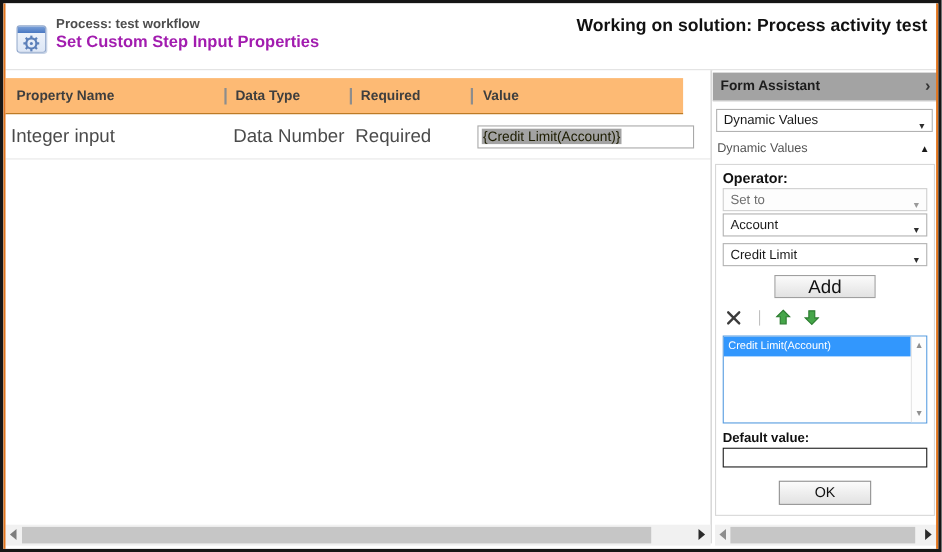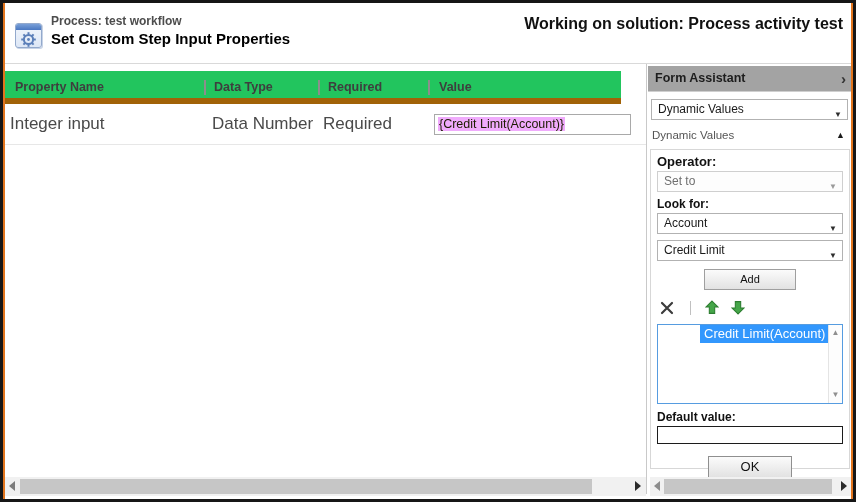--- a/index.html
+++ b/index.html
@@ -14,40 +14,40 @@
   
   .titlebar { position:absolute; left:2px; right:2px; top:0; height:61px; background:#fff;
               border-bottom:1px solid #d9d9d9; }
   .win-icon { position:absolute; left:10px; top:20px; width:27px; height:25px;
               border:1px solid #93a9cc; border-radius:3px;
               background:linear-gradient(#f2f6fc,#dde7f6); box-shadow:1px 1px 0 #c7d3e6; }
   .win-icon .bar { position:absolute; left:0; top:0; right:0; height:6px;
                    background:linear-gradient(#7aa0d8,#4a78c2); border-radius:2px 2px 0 0; }
   .win-icon svg { position:absolute; left:5px; top:8px; }
   .t-process { position:absolute; left:46px; top:11px; font-size:12px; color:#4d4d4d;font-weight:bold; }
-  .t-title   { position:absolute; left:46px; top:27px; font-size:15px; font-weight:bold; color:#000000; }
+  .t-title   { position:absolute; left:46px; top:27px; font-size:15px; font-weight:bold; color:#a21caf; }
   .t-solution{ position:absolute; right:8px; top:12px; font-size:16px; font-weight:bold; color:#111; }
 
   
   .main { position:absolute; left:2px; top:61px; width:641px; bottom:3px; background:#fff; }
-  .thead { position:absolute; left:0; top:7px; width:616px; height:33px; background:#22c55e;
-           border-bottom:6px solid #a16207; }
+  .thead { position:absolute; left:0; top:7px; width:616px; height:33px; background:#fdba74;
+           border-bottom:1px solid #a16207; }
   .th { position:absolute; top:0; line-height:32px; font-size:12.5px; font-weight:600; color:#3e3e3e; }
   .th.c1{ left:10px; } .th.c2{ left:209px; } .th.c3{ left:323px; } .th.c4{ left:434px; }
   .colsep { position:absolute; top:9px; width:2px; height:15px; background:#8d8d8d; }
   .colsep.s1{ left:199px; } .colsep.s2{ left:313px; } .colsep.s3{ left:423px; }
 
   .trow { position:absolute; left:0; top:40px; width:641px; height:41px; background:#fff;
           border-bottom:1px solid #e7e7e7; }
   .td { position:absolute; top:0; line-height:40px; font-size:17px; color:#4a4a4a; }
   .td.c1{ left:5px; } .td.c2{ left:207px; } .td.c3{ left:318px; }
   .value-box { position:absolute; left:429px; top:10px; width:197px; height:21px;
                border:1px solid #a9a9a9; background:#fff; padding:2px 3px 0 3px;
                overflow:hidden; white-space:nowrap; cursor:text; }
-  .hl { background:#f0abfc; color:#1c1c00; font-size:12.5px; padding:0 1px; }
+  .hl { background:#a3a3a3; color:#1c1c00; font-size:12.5px; padding:0 1px; }
 
   
   .hscroll { position:absolute; height:19px; background:#f1f1f1; top:474px; }
   .hscroll.main-sb { left:2px; width:641px; }
   .hscroll.panel-sb{ left:647px; width:202px; }
   .sb-thumb { position:absolute; top:2px; height:15px; background:#c6c6c6; }
   .main-sb .sb-thumb { left:15px; width:572px; }
   .panel-sb .sb-thumb{ left:14px; width:168px; }
   .tri { position:absolute; top:4px; width:0; height:0; }
   .tri.left  { left:4px; border-top:5.5px solid transparent; border-bottom:5.5px solid transparent; }
@@ -78,36 +78,36 @@
                  font-size:11.5px; color:#555; padding:0 4px; cursor:pointer; }
   .section-row .arrow { position:absolute; right:7px; top:0; font-size:9px; color:#1a1a1a; }
 
   .groupbox { margin:3px 2px 0 2px; border:1px solid #d7d7d7; background:#fff;
               height:320px; padding:4px 6px 0 6px; }
   .lbl-big { font-weight:bold; font-size:13px; color:#111; }
   .lbl     { font-weight:bold; font-size:12px; color:#111; }
   .gb-ddl  { margin-top:2px; }
   .mt5 { margin-top:5px; } .mt6 { margin-top:6px; }
 
-  .btn { display:block; margin:0 auto; text-align:center; font-size:11px; color:#111;
+  .btn { display:block; margin:0 auto; text-align:center; font-size:17px; color:#111;
          background:linear-gradient(#fbfbfb,#e2e2e2); border:1px solid #9f9f9f; cursor:pointer; }
   .btn-add { width:92px; height:21px; line-height:19px; margin-top:8px; }
   .btn-ok  { width:84px; height:22px; line-height:20px; margin-top:12px; font-size:13px;
              border-color:#8f8f8f; }
 
   .iconrow { margin-top:10px; height:15px; display:flex; align-items:center; }
   .ic { cursor:pointer; display:inline-block; line-height:0; }
   .ic-x { margin-left:3px; }
   .ic-sep { width:1px; height:14px; background:#c0c0c0; margin-left:16px; }
   .ic-up { margin-left:14px; } .ic-down { margin-left:12px; }
 
   .listbox { position:relative; margin-top:9px; height:80px; border:1px solid #569ce0;
              background:#fff; overflow:hidden; }
-  .lb-item { height:18px; line-height:17px; font-size:13px; color:#fff; background:#3297FD;
-             padding:0 4px; margin-right:14px; white-space:nowrap; overflow:hidden; cursor:default;margin-left:42px; }
+  .lb-item { height:18px; line-height:17px; font-size:10px; color:#fff; background:#3297FD;
+             padding:0 4px; margin-right:14px; white-space:nowrap; overflow:hidden; cursor:default; }
   .lb-scroll { position:absolute; right:0; top:0; bottom:0; width:14px; background:#fdfdfd;
                border-left:1px solid #e4e4e4; }
   .lb-scroll .a { position:absolute; left:0; right:0; text-align:center; font-size:8px;
                   color:#8f8f8f; cursor:pointer; line-height:10px; }
   .lb-scroll .a.up { top:3px; } .lb-scroll .a.down { bottom:3px; }
 
   .default-input { margin-top:2px; width:100%; height:18px; border:1px solid #1c1c1c;
                    background:#fff; font-family:"Liberation Sans",sans-serif; font-size:12px;
                    padding:0 3px; }
 </style>
@@ -179,21 +179,20 @@
       <span class="arrow">▲</span>
     </div>
 
     <div class="groupbox">
       <div class="lbl-big">Operator:</div>
       <div class="ddl disabled gb-ddl">
         <span>Set to</span>
         <span class="arrow">▼</span>
       </div>
 
-      <div class="lbl mt5">Look for:</div>
       <div class="ddl gb-ddl">
         <span>Account</span>
         <span class="arrow">▼</span>
       </div>
       <div class="ddl mt6">
         <span>Credit Limit</span>
         <span class="arrow">▼</span>
       </div>
 
       <button class="btn btn-add">Add</button>

